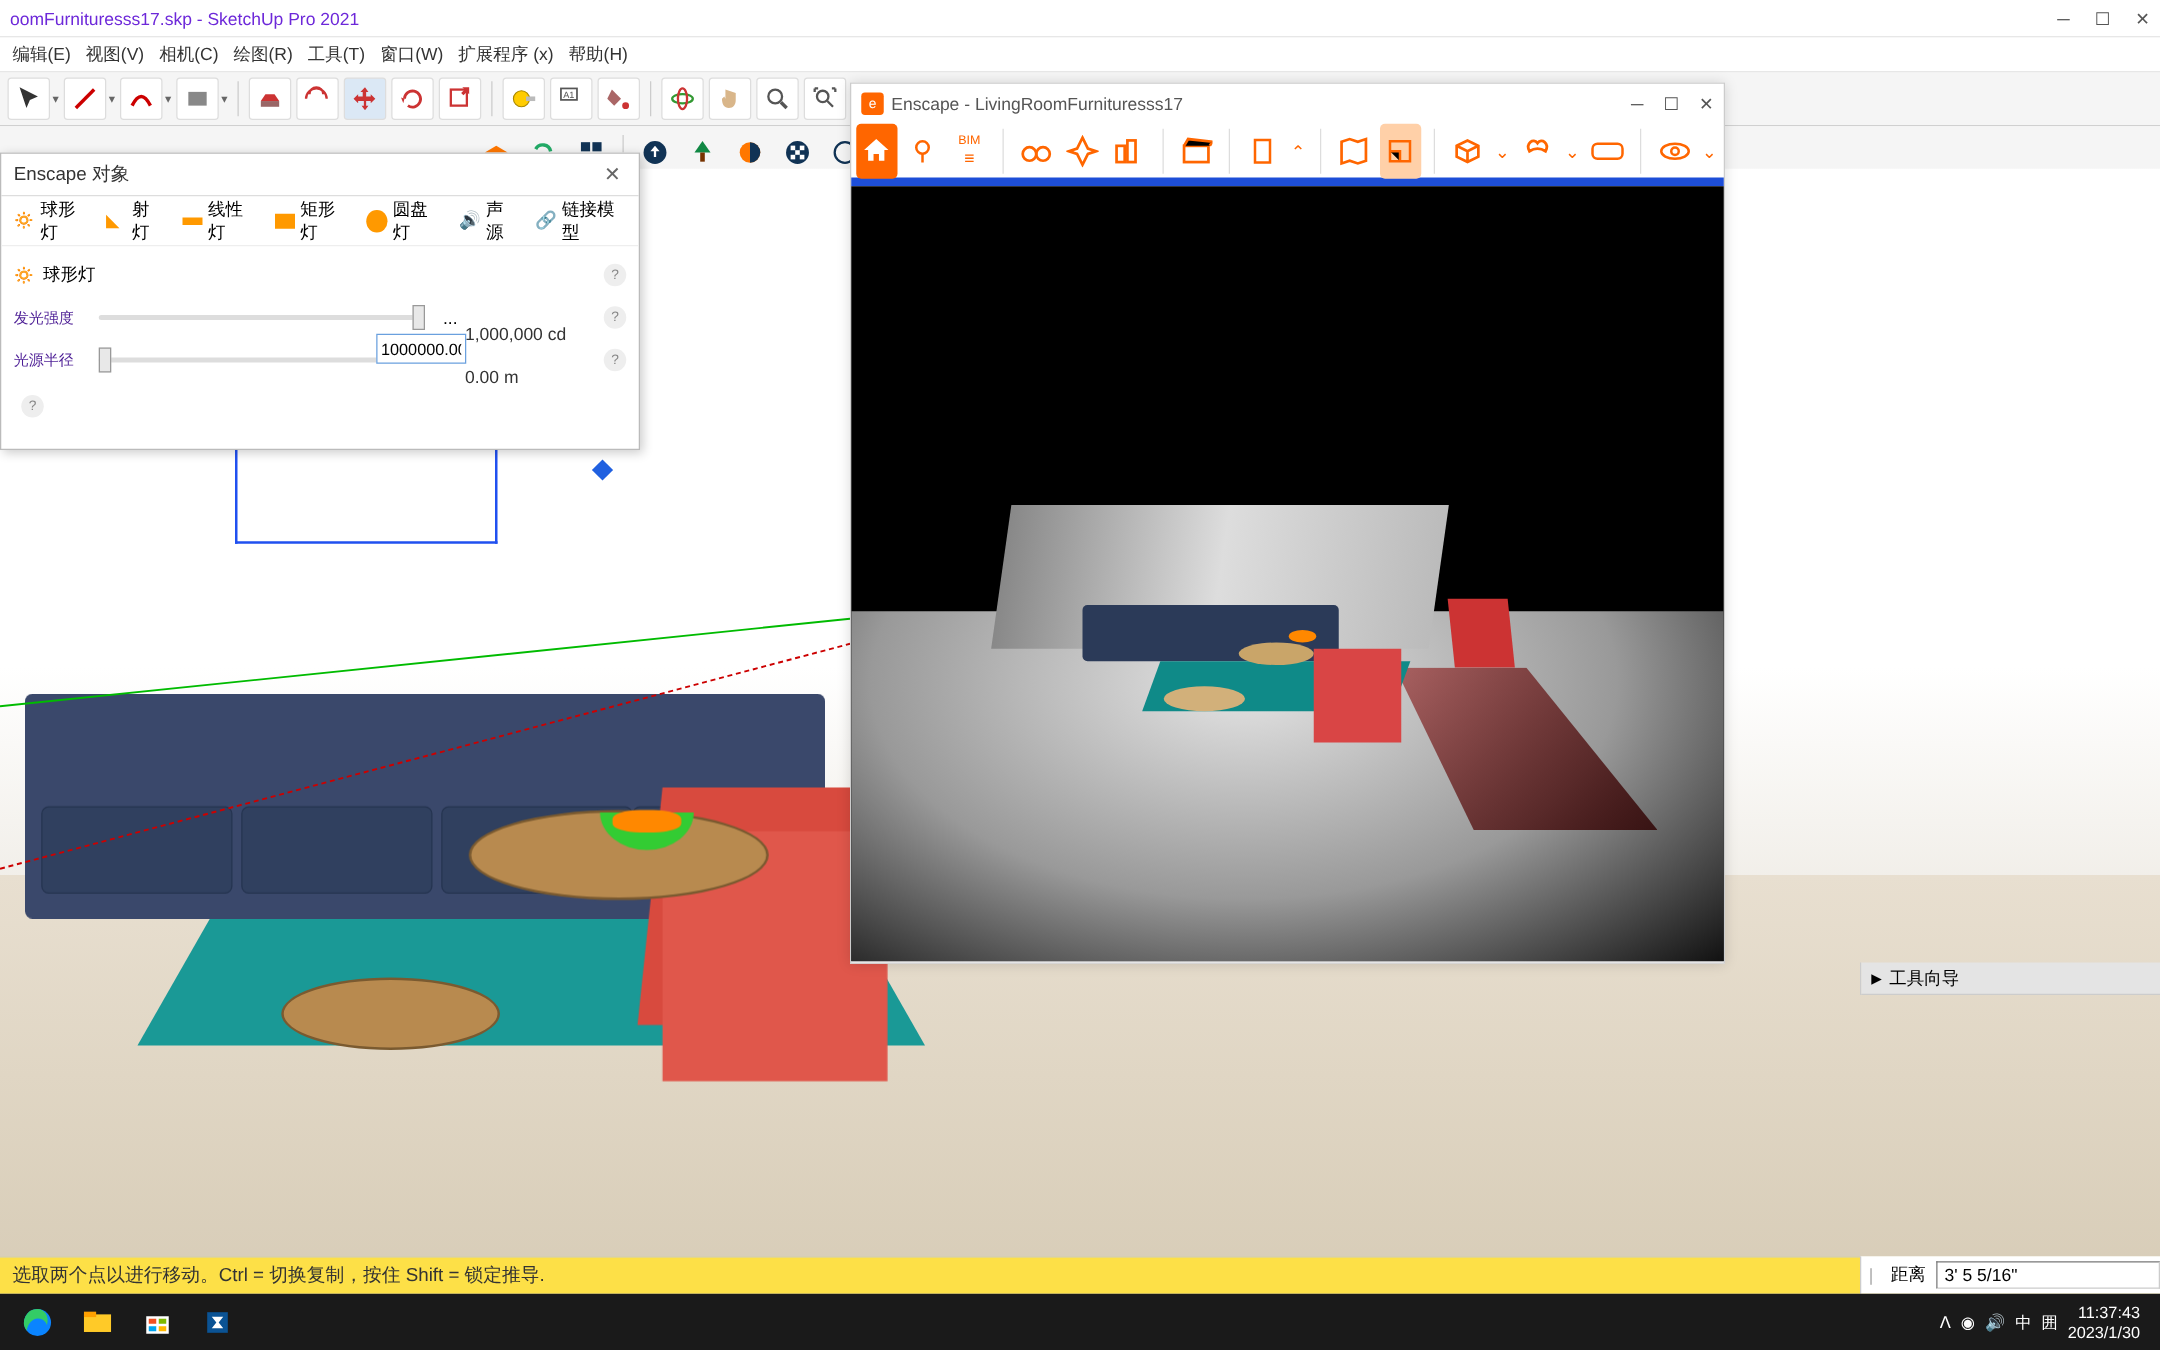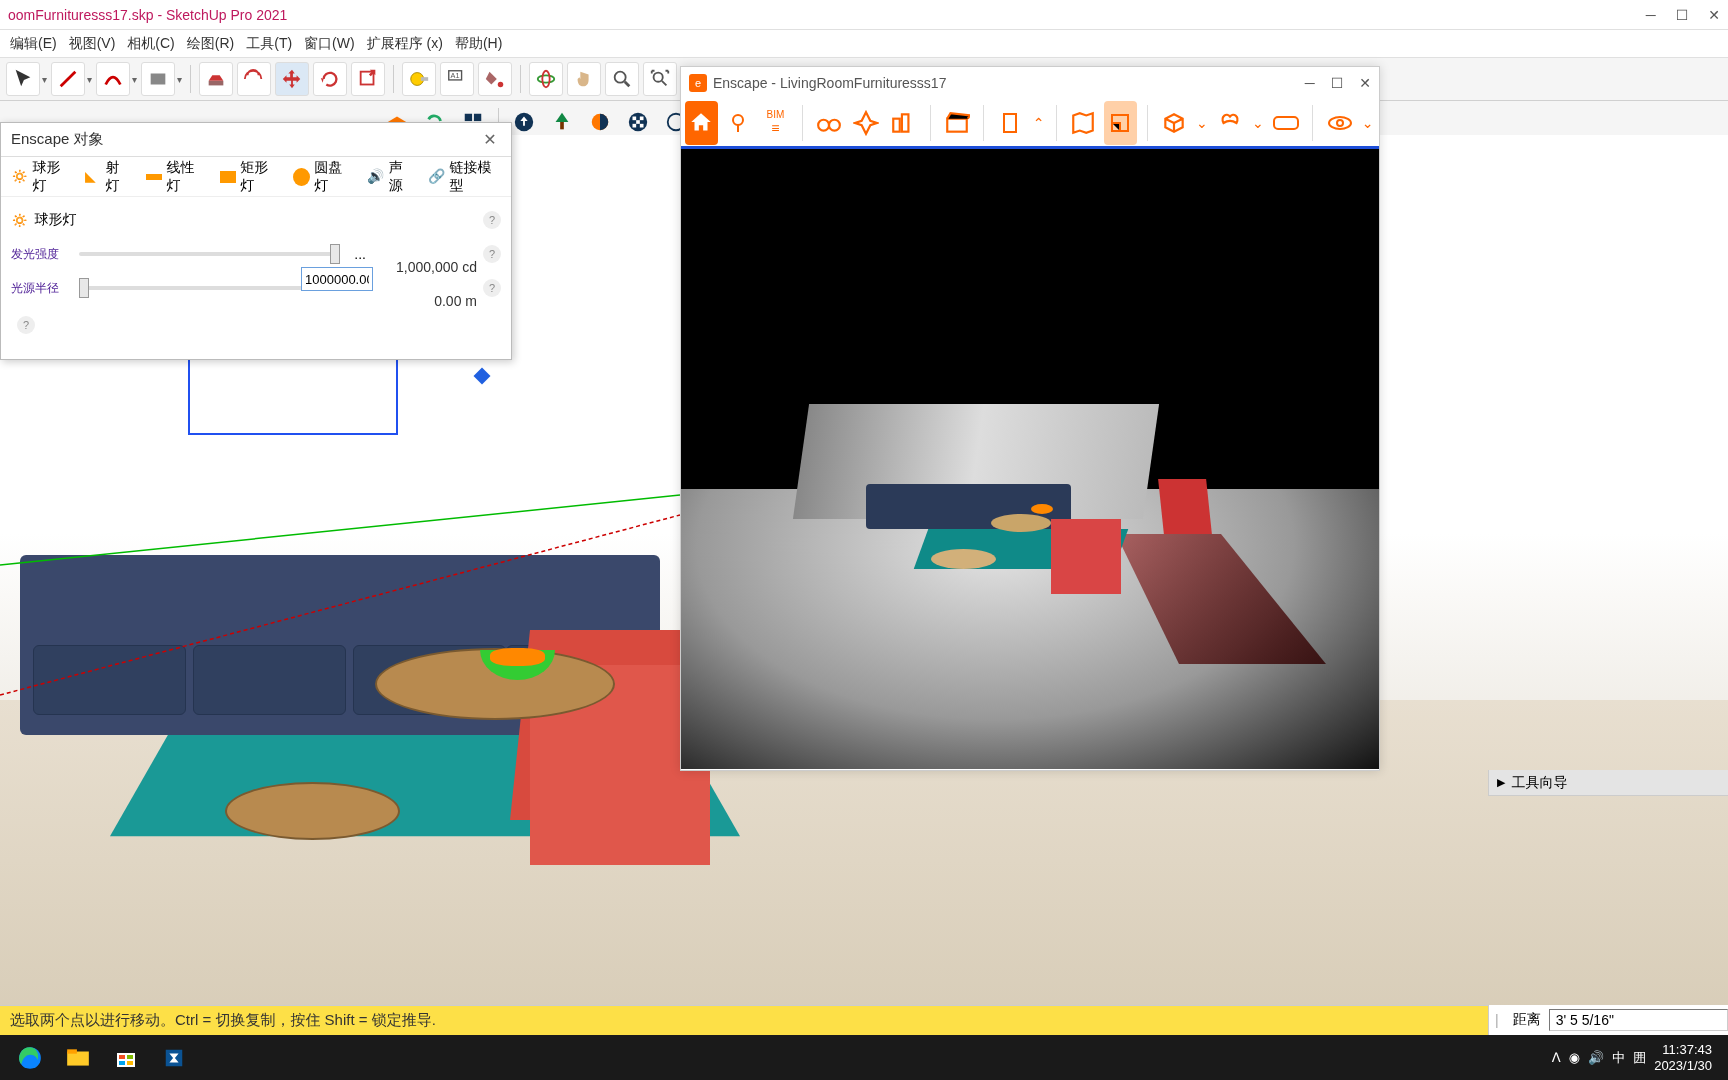--- a/index.html
+++ b/index.html
@@ -1,20 +1,20 @@
 <!DOCTYPE html>
 <html><head>
 <meta charset="utf-8">
 <style>
 * { margin: 0; padding: 0; box-sizing: border-box; font-family: "Microsoft YaHei", Arial, sans-serif; }
 body { width: 1728px; height: 1080px; background: #fff; overflow: hidden; position: relative; font-size: 14px; }
 
 
 .title-bar { height: 30px; background: #fff; display: flex; align-items: center; padding: 0 8px; border-bottom: 1px solid #e0e0e0; }
-.title-bar .title { color: #be185d; font-size: 14px; }
+.title-bar .title { color: #6d28d9; font-size: 14px; }
 .title-bar .win-controls { margin-left: auto; display: flex; gap: 20px; color: #555; }
 
 
 .menu-bar { height: 28px; background: #fff; display: flex; align-items: center; padding: 0 4px; color: #333; font-size: 14px; border-bottom: 1px solid #e0e0e0; }
 .menu-item { padding: 2px 6px; cursor: default; }
 
 
 .toolbar { background: #f5f5f5; border-bottom: 1px solid #d0d0d0; display: flex; align-items: center; padding: 4px 6px; gap: 4px; }
 .tool-btn { width: 34px; height: 34px; display: flex; align-items: center; justify-content: center; border: 1px solid transparent; background: #fff; border: 1px solid #ddd; border-radius: 3px; }
 .tool-sep { width: 1px; height: 28px; background: #ccc; margin: 0 4px; }
@@ -29,31 +29,31 @@
 .enscape-dialog .dlg-close { margin-left: auto; width: 22px; height: 22px; display: flex; align-items: center; justify-content: center; color: #666; font-size: 16px; }
 .light-types { height: 40px; display: flex; align-items: center; gap: 6px; padding: 0 6px; border-bottom: 1px solid #eee; }
 .light-type { display: flex; align-items: center; gap: 4px; padding: 3px 4px; font-size: 14px; }
 .light-icon { width: 18px; height: 18px; display: inline-block; }
 .section-label { text-align: center; padding: 6px 0; font-size: 14px; color: #333; }
 .panel-body { padding: 6px 10px 14px 10px; }
 .panel-row { display: flex; align-items: center; height: 34px; position: relative; }
 .panel-label { width: 60px; font-size: 12px; color: #4c1d95; }
 .slider-track { flex: 1; height: 4px; background: #ddd; border-radius: 2px; position: relative; margin: 0 8px; }
 .slider-thumb { position: absolute; width: 10px; height: 20px; background: #e8e8e8; border: 1px solid #999; top: -8px; }
-.value-text { width: 105px; text-align: right; color: #333; font-size: 14px; margin-top: 26px; }
+.value-text { width: 105px; text-align: left; color: #333; font-size: 14px; margin-top: 26px; }
 .help-q { width: 18px; height: 18px; border-radius: 50%; background: #eee; color: #888; display: flex; align-items: center; justify-content: center; font-size: 11px; margin-left: 6px; }
 .input-box { position: absolute; left: 290px; top: -4px; width: 72px; height: 24px; border: 1px solid #6aa0de; background: #fff; font-size: 13px; padding: 0 3px; }
 .move-btn { width: 100%; height: 28px; background: linear-gradient(#fefefe,#ececec); border: 1px solid #bbb; font-size: 14px; }
 
 
 .enscape-window { position: absolute; left: 680px; top: 66px; width: 700px; height: 705px; background: #fff; border: 1px solid #ccc; box-shadow: 0 0 10px rgba(0,0,0,0.15); z-index: 90; }
 .ens-title { height: 32px; display: flex; align-items: center; padding: 0 8px; font-size: 14px; color: #555; }
 .ens-title .ens-logo { width: 18px; height: 18px; background: #f60; border-radius: 3px; margin-right: 6px; display:flex; align-items:center; justify-content:center; color:#fff; font-size:11px; }
 .ens-title .win-controls { margin-left: auto; display: flex; gap: 16px; color: #555; }
-.ens-toolbar { height: 50px; display: flex; align-items: center; padding: 0 4px; gap: 4px; border-bottom: 3px solid #1d4ed8; }
+.ens-toolbar { height: 50px; display: flex; align-items: center; padding: 0 4px; gap: 4px; border-bottom: 7px solid #1d4ed8; }
 .ens-tool { width: 44px; height: 44px; display: flex; align-items: center; justify-content: center; color: #f60; border-radius: 4px; }
 .ens-tool.home { background: #f60; color: #fff; }
 .ens-tool.small-arrow { width: 20px; color: #f60; }
 .ens-sep { width: 1px; height: 36px; background: #ddd; margin: 0 6px; }
 .ens-render { position: relative; width: 100%; height: 620px; background: #000; overflow: hidden; }
 .render-floor { position: absolute; bottom: 0; left: 0; right: 0; height: 280px; background: radial-gradient(ellipse at 45% 20%, #e5e5e5 0%, #999 55%, #111 100%); }
 .render-wall { position: absolute; left: 120px; top: 255px; width: 350px; height: 115px; background: linear-gradient(90deg,#888,#ddd,#bbb); transform: skewX(-8deg); }
 .render-sofa { position: absolute; left: 185px; top: 335px; width: 205px; height: 45px; background: #2b3a58; border-radius: 4px; }
 .render-rug { position: absolute; left: 240px; top: 380px; width: 200px; height: 40px; background: #0f8a88; transform: skewX(-20deg); }
 .render-chair1 { position: absolute; left: 480px; top: 330px; width: 48px; height: 55px; background: #c33; transform: skewX(6deg); }

